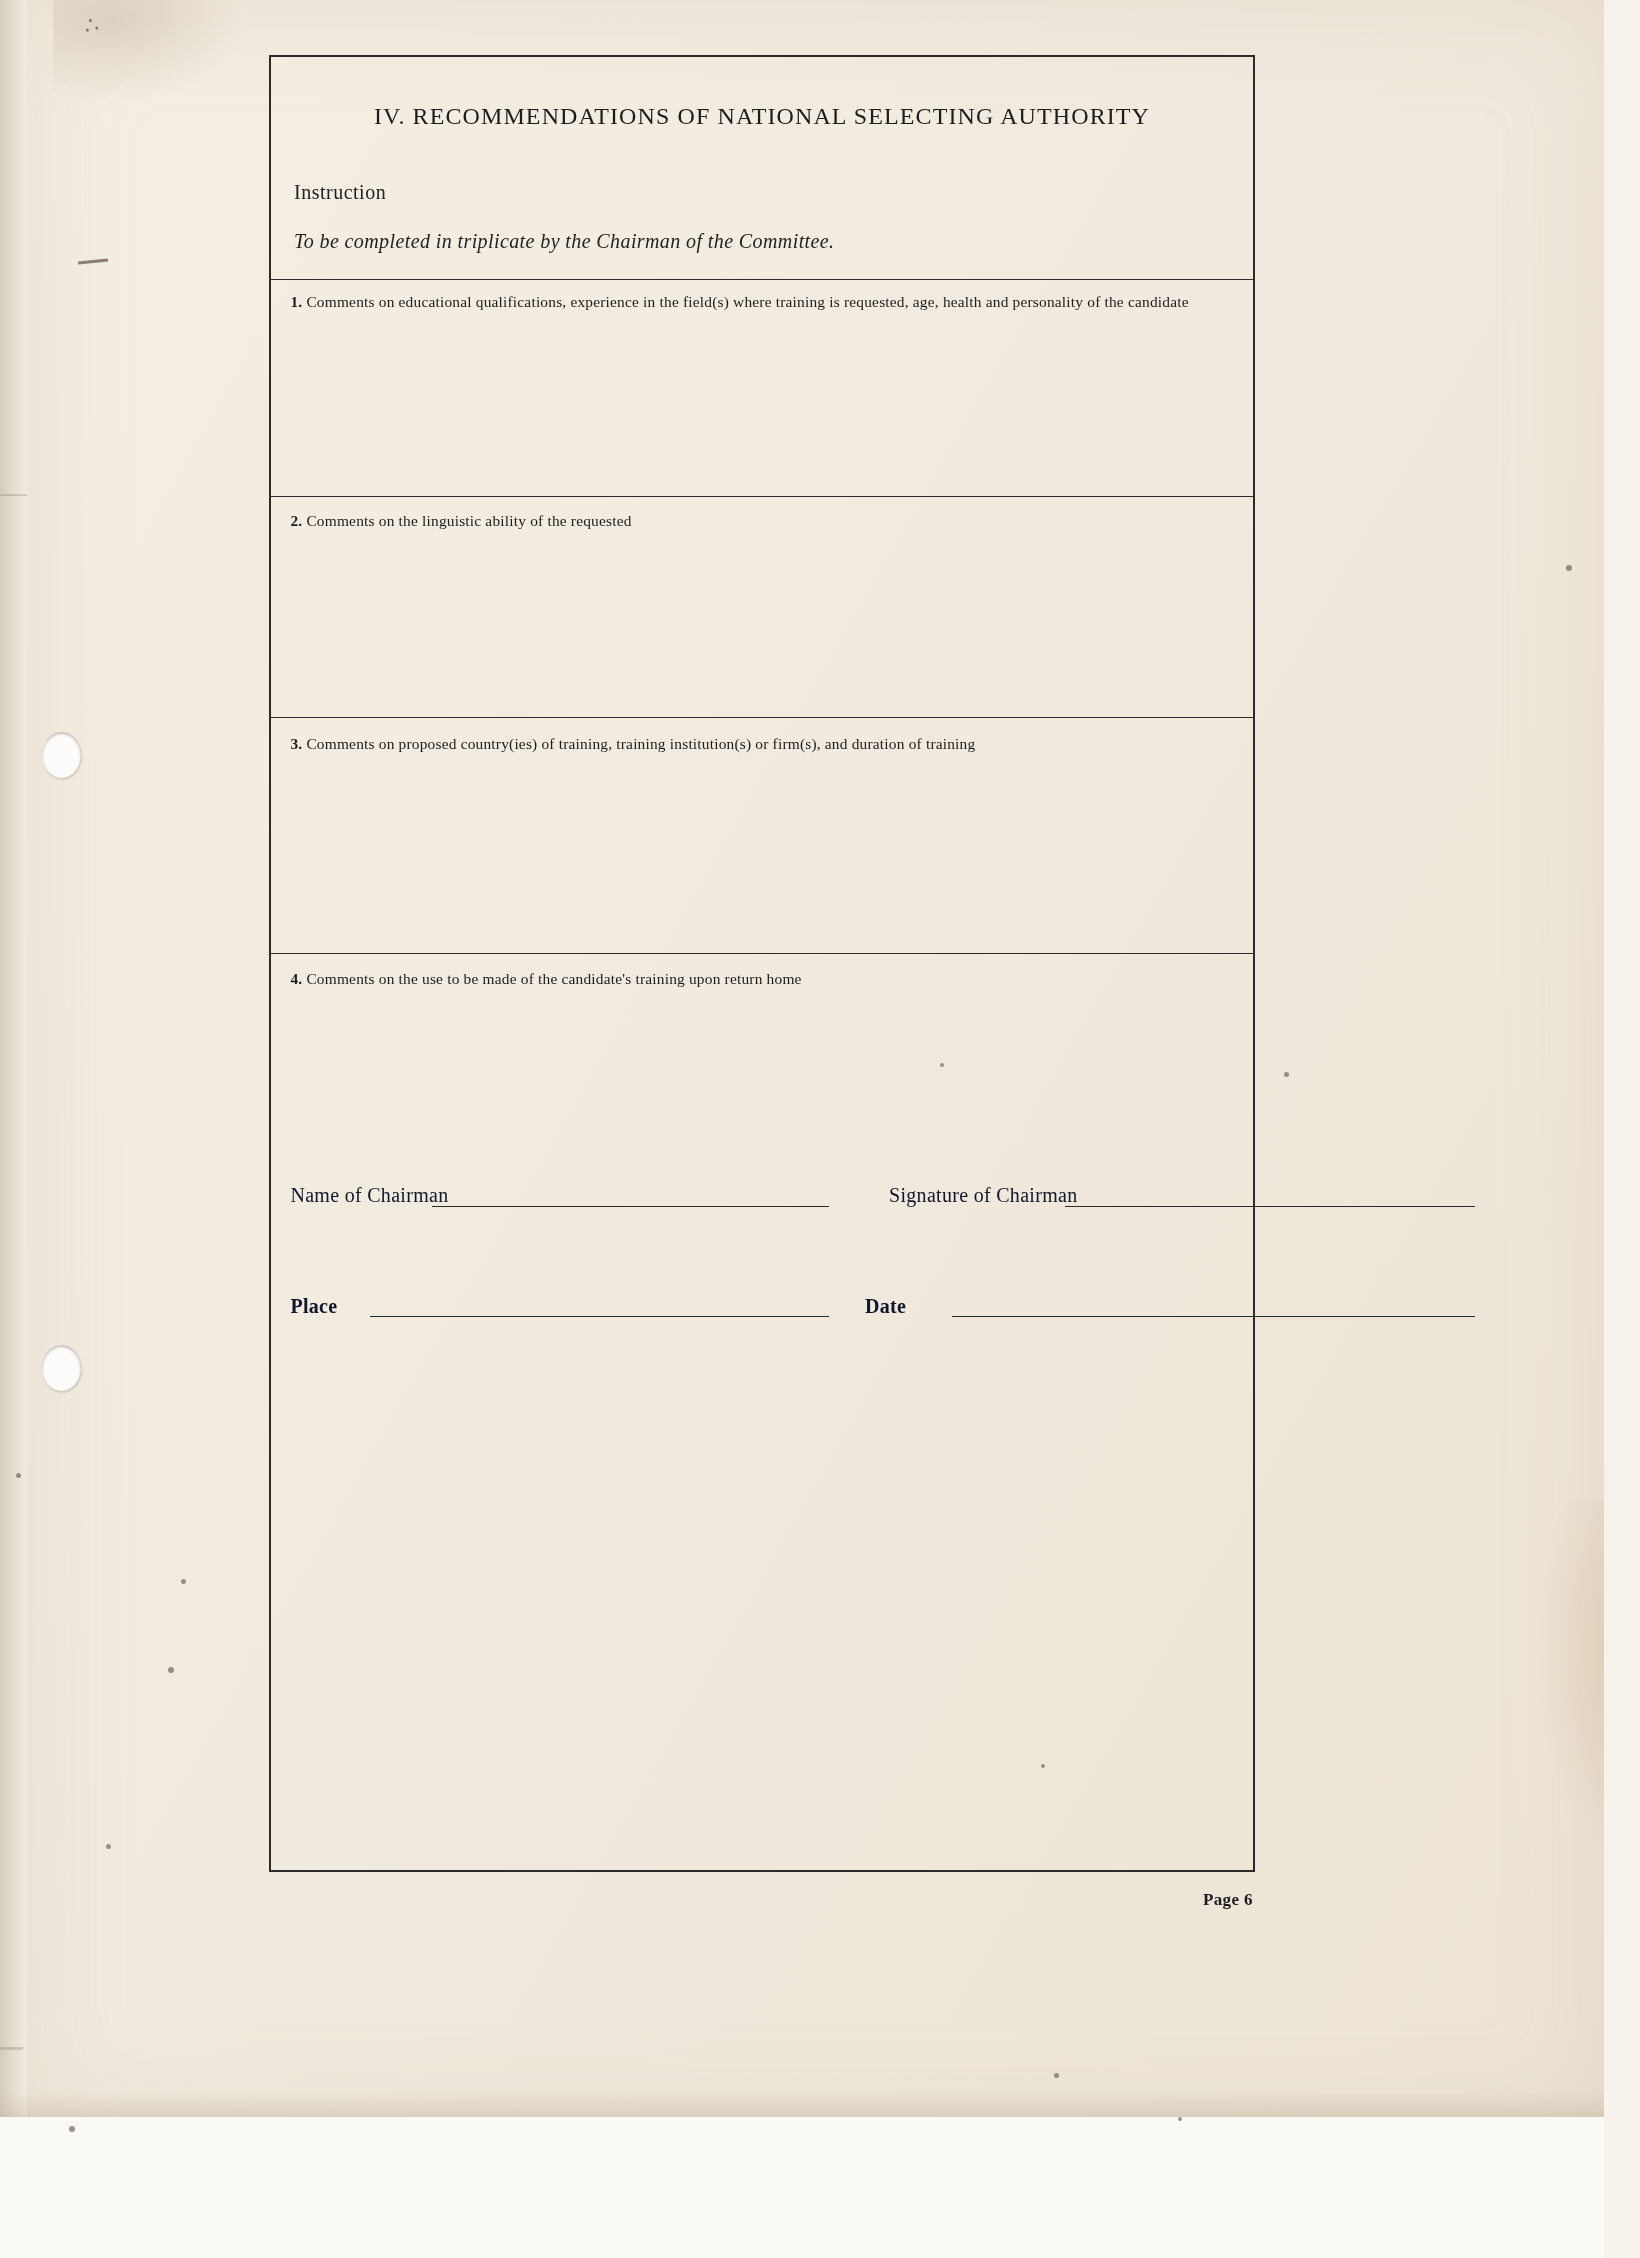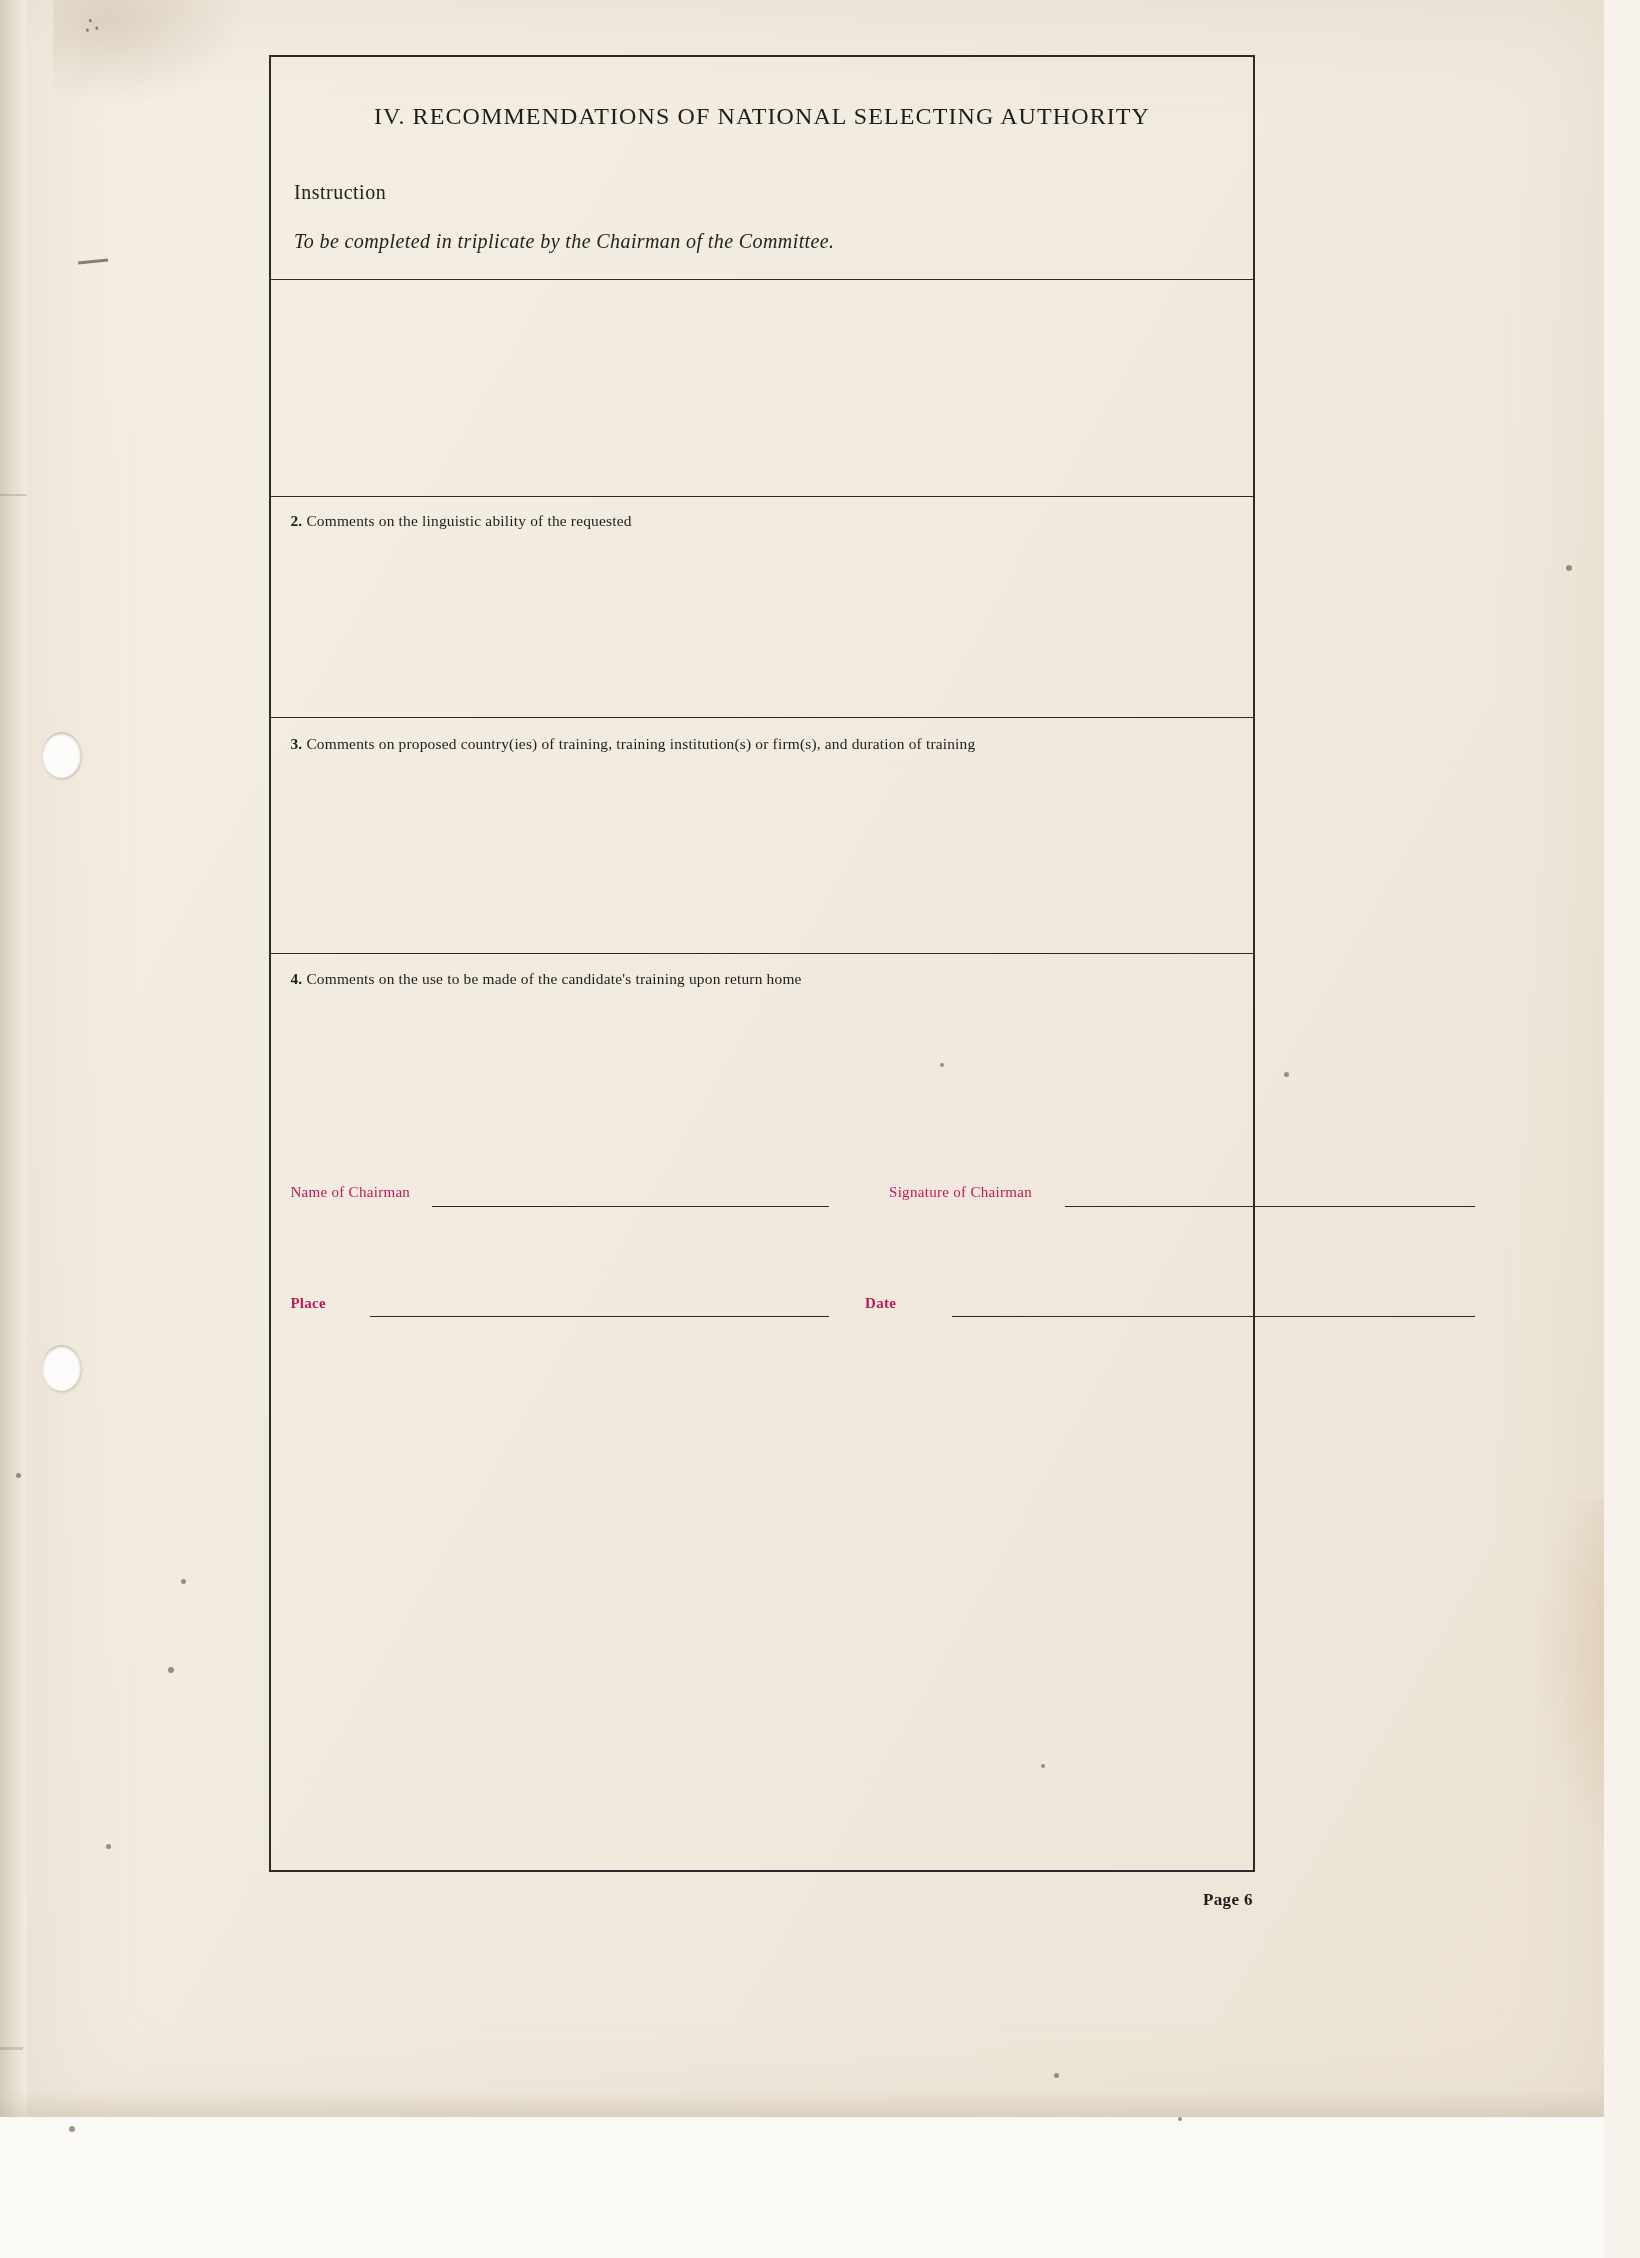--- a/index.html
+++ b/index.html
@@ -161,23 +161,23 @@
     font-size: 15.4px;
     letter-spacing: 0.2px;
     color: #1c1c1c;
     font-family: "Liberation Serif", serif;
   }
   .q-label .num { font-weight: bold; }
 
   
   .sig-label {
     position: absolute;
-    font-size: 15px;
+    font-size: 20px;
     letter-spacing: 0.3px;
-    color: #be185d;
+    color: #0f172a;
   }
   .sig-label.bold { font-weight: bold; }
   .rule {
     position: absolute;
     height: 0;
     border-top: 1.8px solid #2b2b2b;
   }
 
   .page-num {
     position: absolute;
@@ -230,20 +230,24 @@
 
   <div id="form-box">
 
     <div class="doc-title">IV. RECOMMENDATIONS OF NATIONAL SELECTING AUTHORITY</div>
 
     <div class="instruction-label">Instruction</div>
     <div class="instruction-text">To be completed in triplicate by the Chairman of the Committee.</div>
 
     <div class="hr" style="top:222px;"></div>
 
+    <div class="q-label" style="top:236px;">
+      <span class="num">1.</span>
+      <span>Comments on educational qualifications, experience in the field(s) where training is requested, age, health and personality of the candidate</span>
+    </div>
     <div style="position:absolute; left:19.4px; top:265px; width:1165px; height:159px;"></div>
 
     <div class="hr" style="top:439px;"></div>
 
     <div class="q-label" style="top:455px;">
       <span class="num">2.</span>
       <span>Comments on the linguistic ability of the requested</span>
     </div>
     <div style="position:absolute; left:19.4px; top:483px; width:1165px; height:159px;"></div>
 

